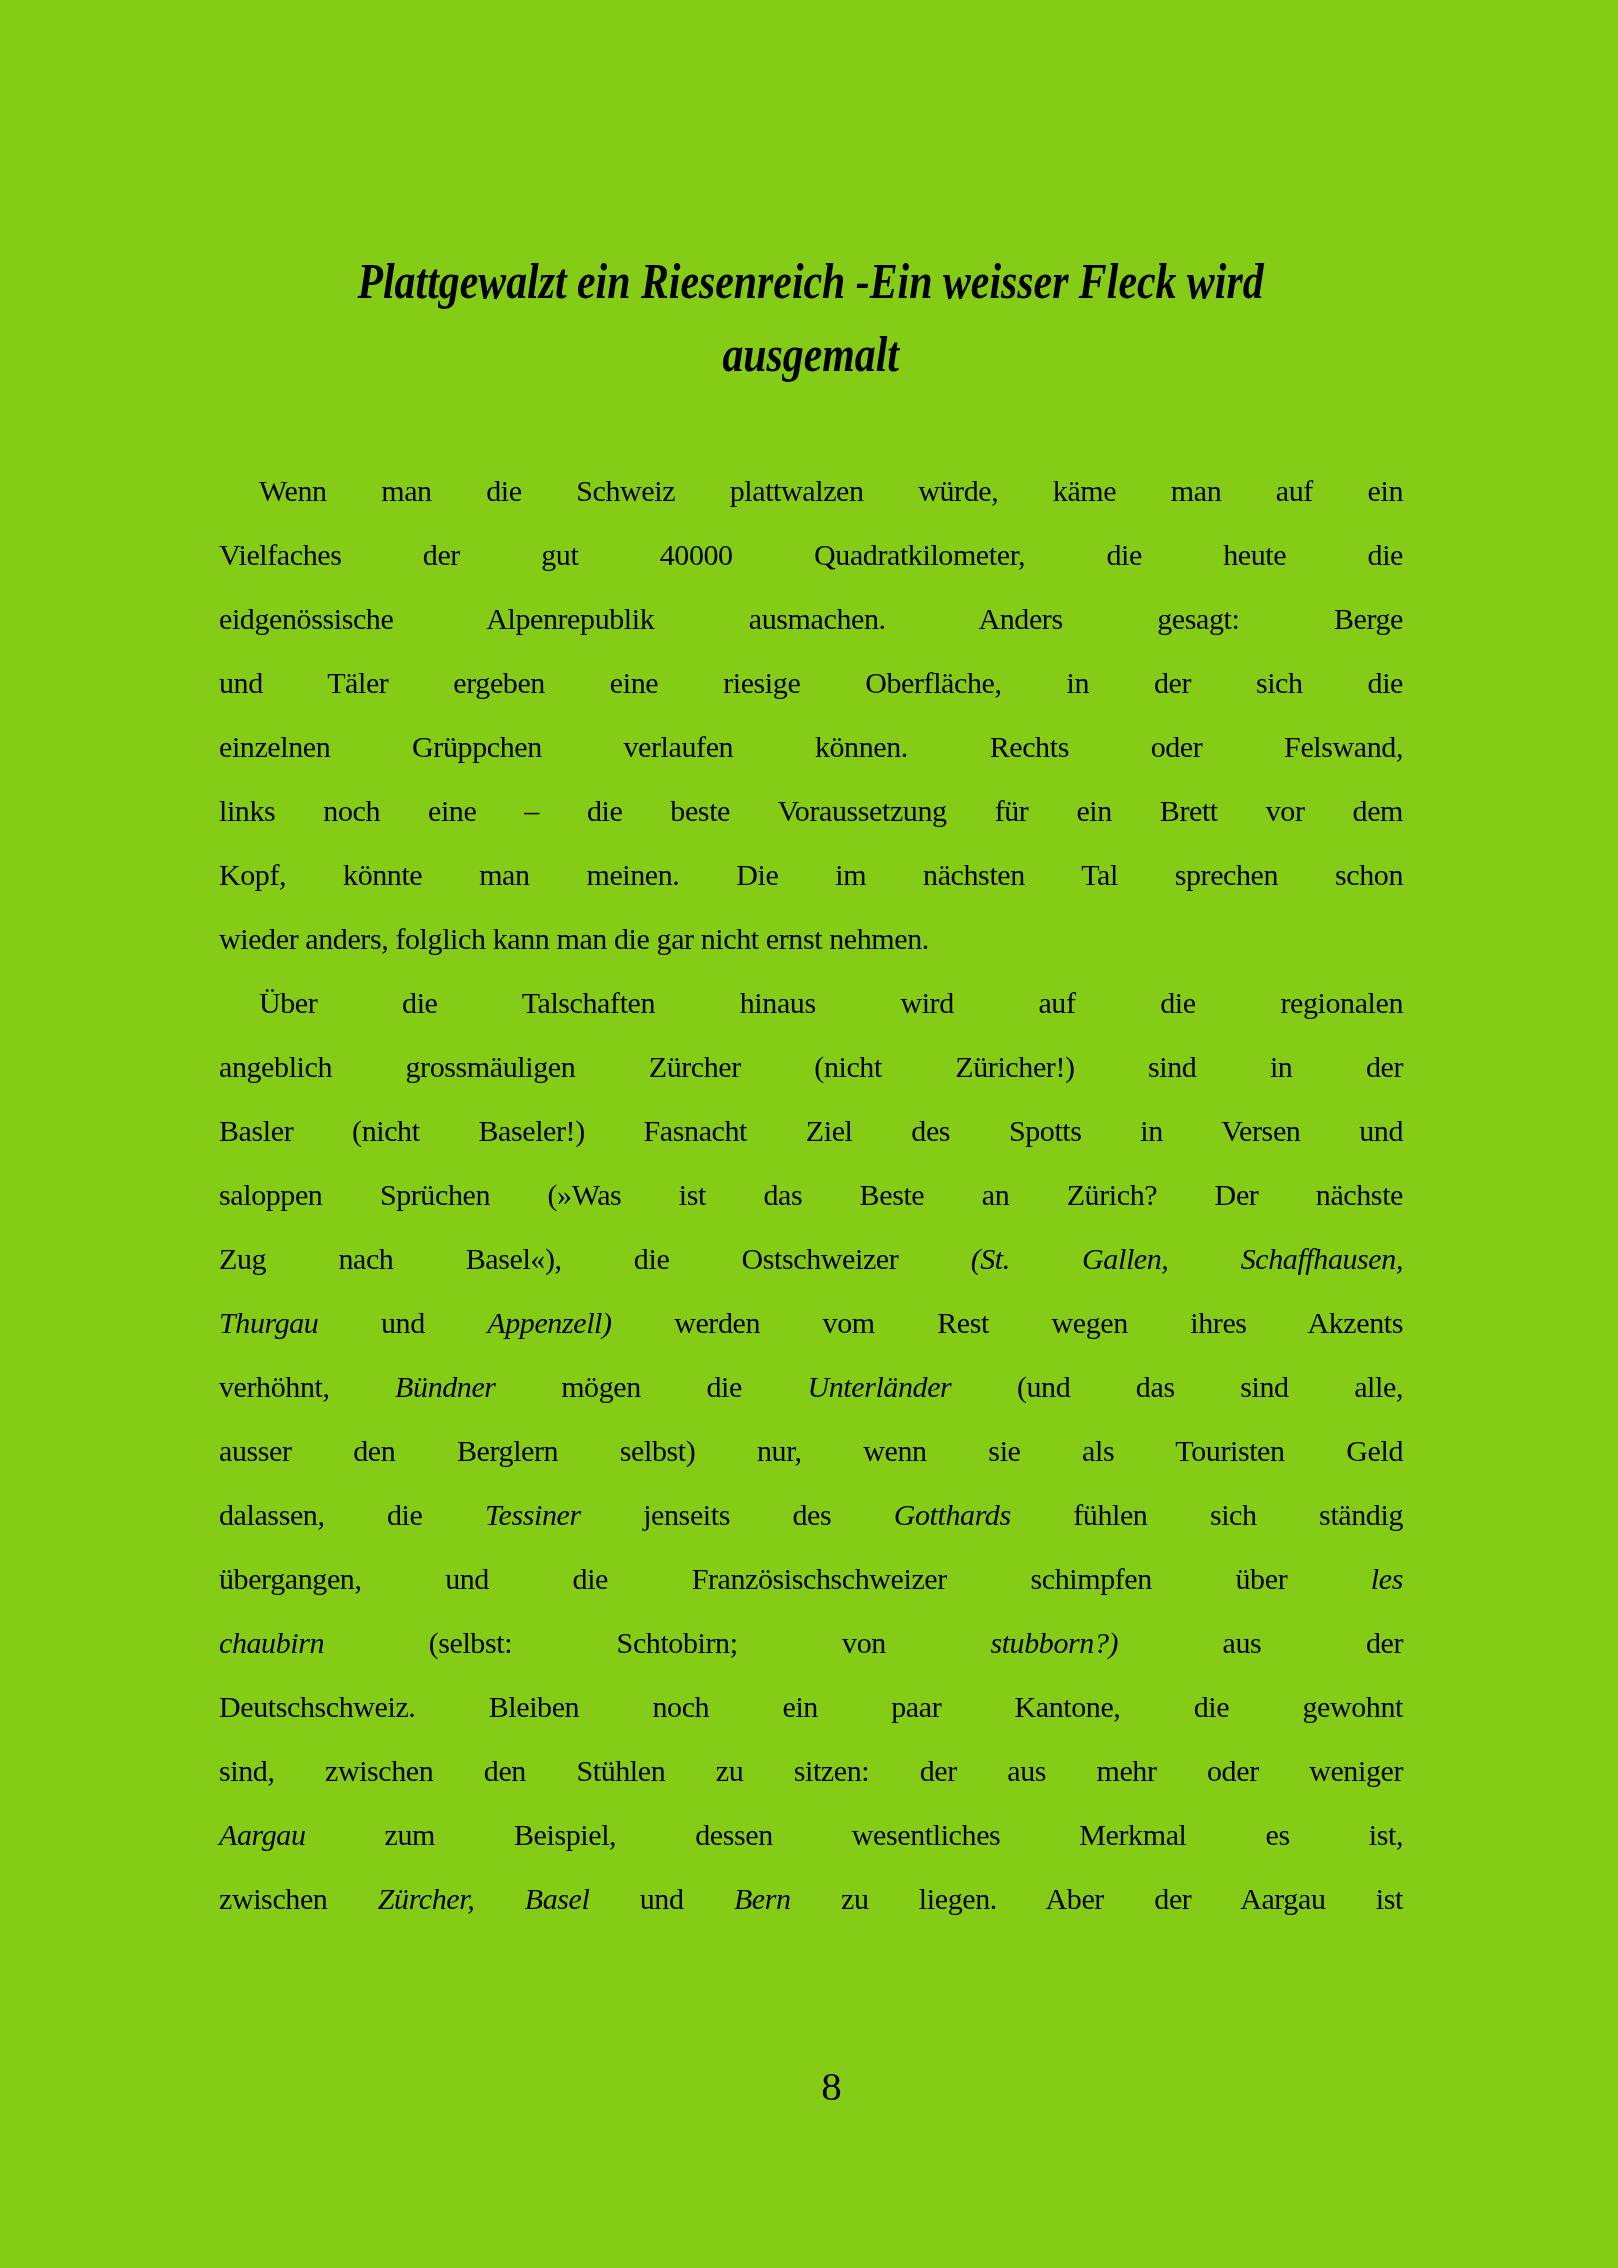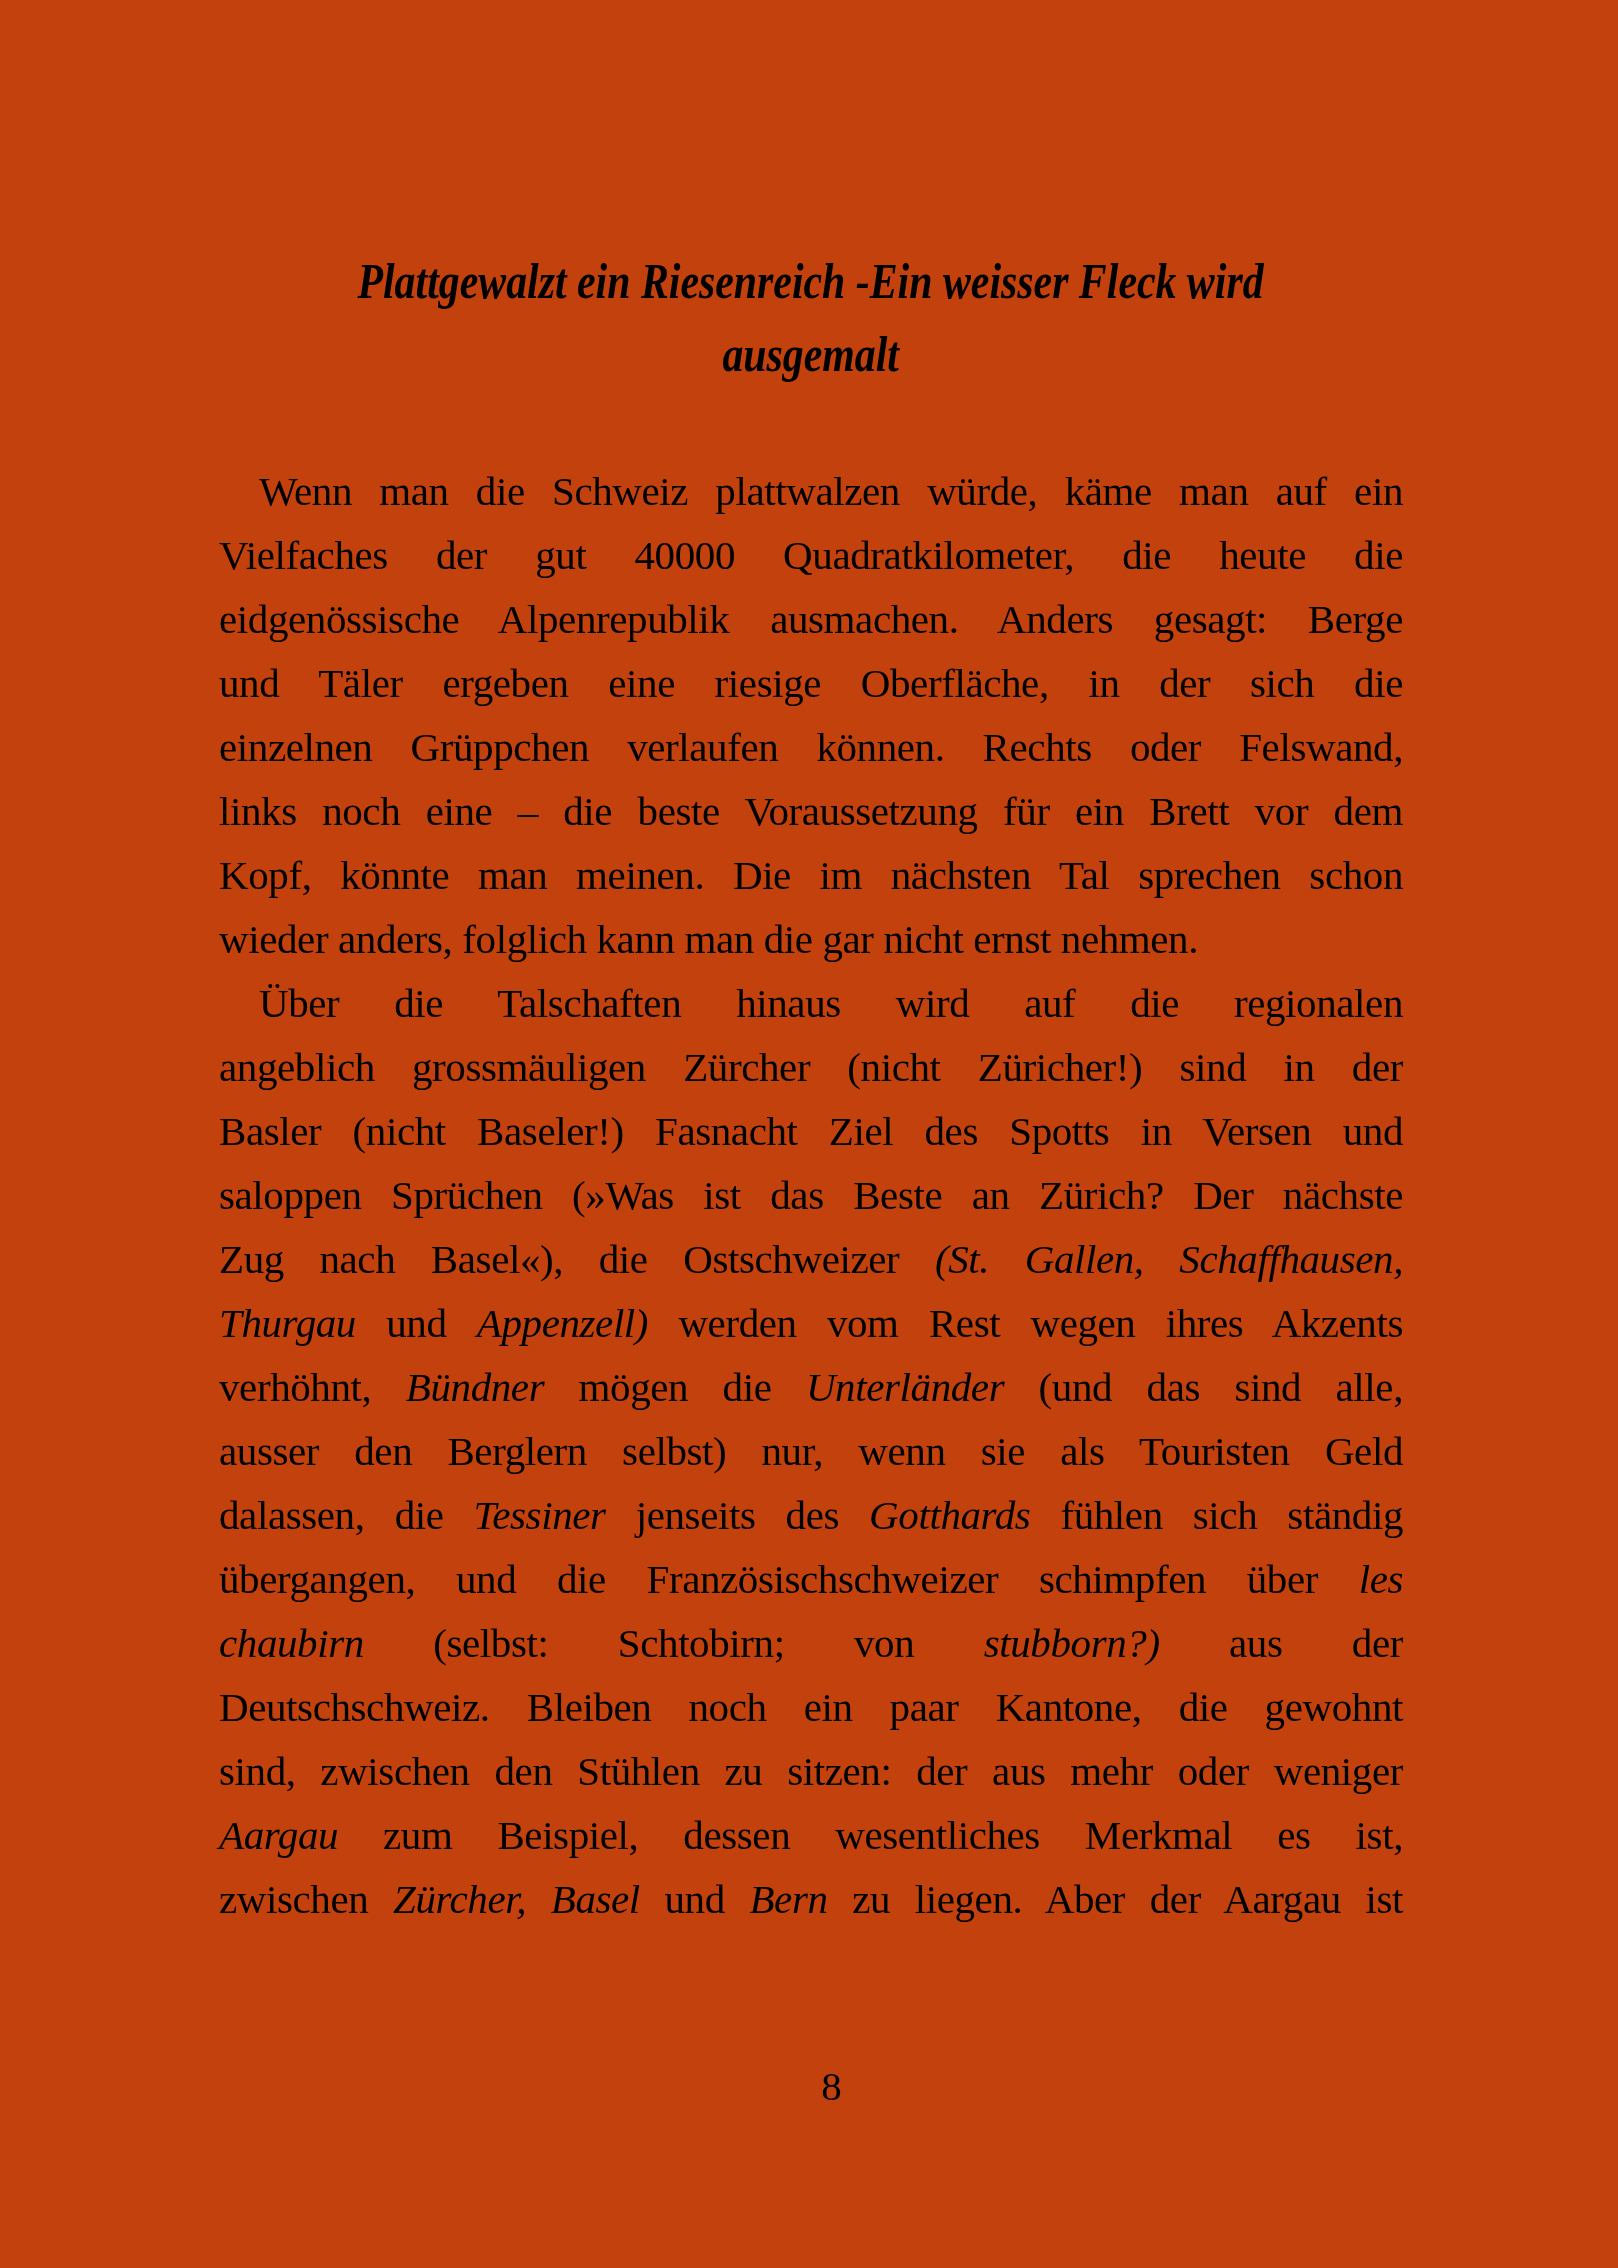--- a/index.html
+++ b/index.html
@@ -4,21 +4,21 @@
 <style>
   html, body {
     margin: 0;
     padding: 0;
     background: #ffffff;
   }
   .page {
     position: relative;
     width: 1618px;
     height: 2269px;
-    background: #c2410c;
+    background: #84cc16;
     color: #000000;
     font-family: "Liberation Serif", serif;
     overflow: hidden;
   }
   .title {
     position: absolute;
     left: 219px;
     top: 245px;
     width: 1184px;
     text-align: center;
@@ -32,21 +32,21 @@
     display: inline-block;
     transform: scaleX(0.82);
     transform-origin: 50% 50%;
     white-space: nowrap;
   }
   .body-text {
     position: absolute;
     left: 219px;
     top: 459px;
     width: 1184px;
-    font-size: 41px;
+    font-size: 30px;
     line-height: 64px;
     letter-spacing: -0.4px;
   }
   .line { text-align: justify; }
   .line.j { text-align-last: justify; }
   .line.in { text-indent: 40px; }
   .it { font-style: italic; }
   .pagenum {
     position: absolute;
     left: 219px;

